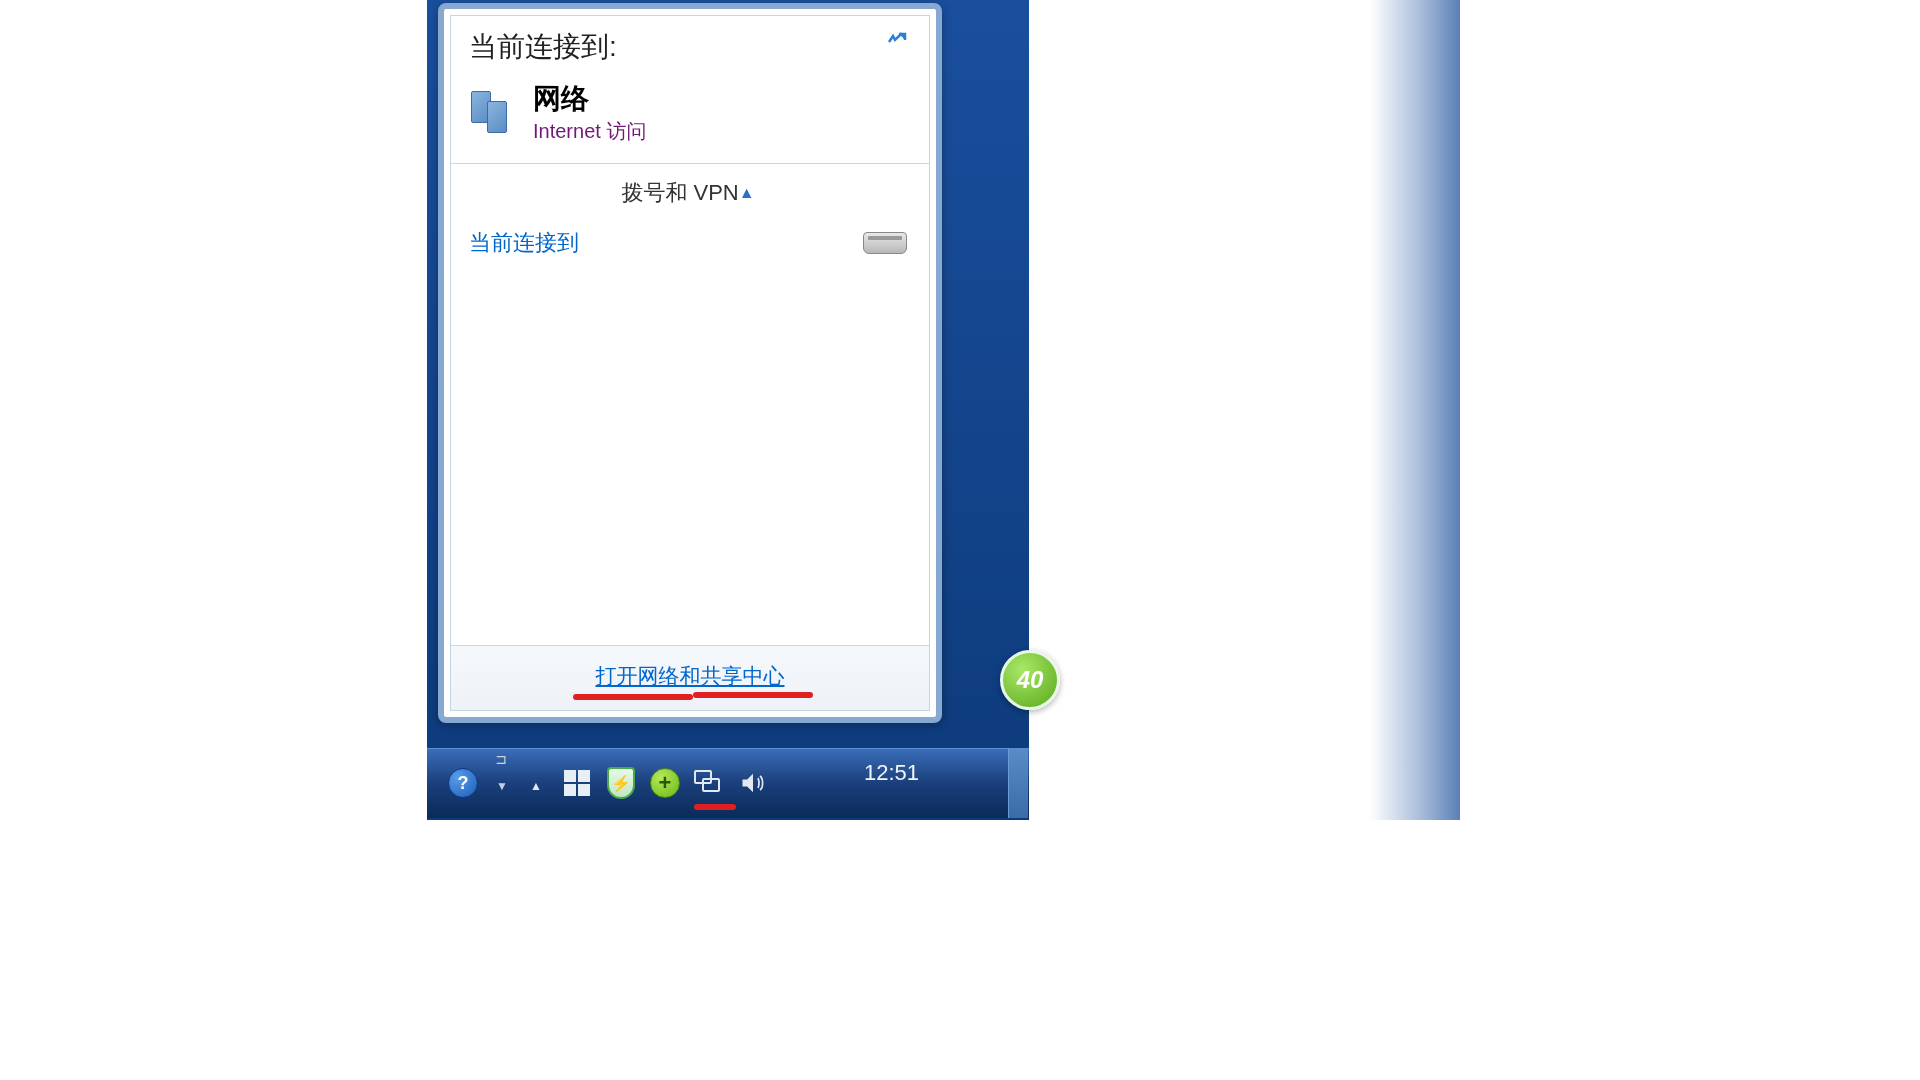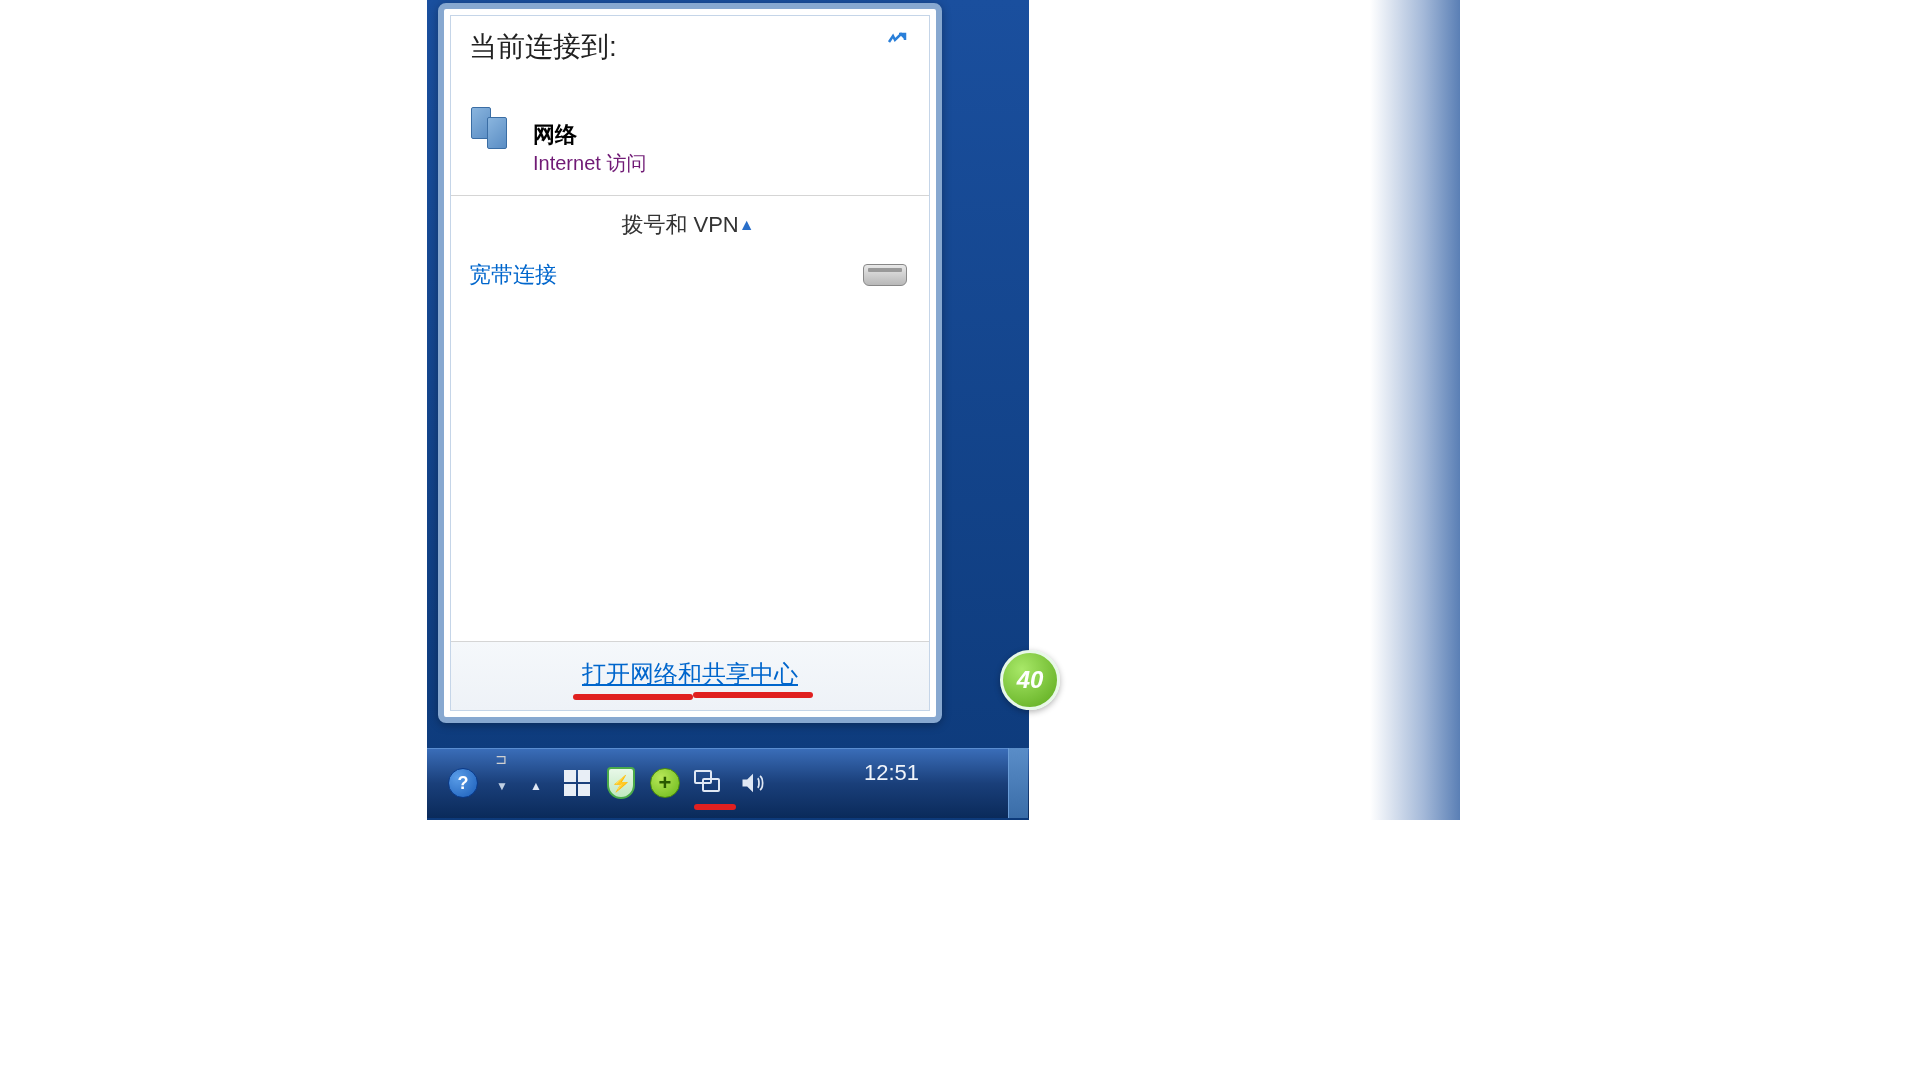--- a/index.html
+++ b/index.html
@@ -84,24 +84,23 @@
       position: absolute;
       width: 20px;
       height: 32px;
       background: linear-gradient(135deg, #8ab5de, #5a8dc4);
       border: 1px solid #3a6da4;
       border-radius: 2px;
     }
     .server-box.back { left: 2px; top: 2px; }
     .server-box.front { left: 18px; top: 12px; }
     .network-info .name {
-      font-size: 22px;
+      font-size: 28px;
       font-weight: bold;
       color: #000;
-      margin-top: 40px;
     }
     .network-info .status {
       font-size: 20px;
       color: #701a75;
     }
     .divider {
       height: 1px;
       background: #d5d5d5;
       margin: 0;
     }
@@ -151,21 +150,21 @@
     }
     .popup-spacer { flex: 1; }
     .popup-footer {
       border-top: 1px solid #d5d5d5;
       background: linear-gradient(to bottom, #f5f8fb, #eef2f7);
       padding: 16px 0 20px 0;
       text-align: center;
       position: relative;
     }
     .footer-link {
-      font-size: 24px;
+      font-size: 21px;
       color: #0066cc;
       text-decoration: underline;
       cursor: pointer;
     }
     .red-underline-footer {
       position: absolute;
       height: 6px;
       background: #e02020;
       border-radius: 3px;
     }
@@ -378,21 +377,21 @@
     </div>
 
     <div class="divider"></div>
 
     <div class="section-header">
       <span class="section-title">拨号和 VPN</span>
       <span class="chevron">▲</span>
     </div>
 
     <div class="connection-item">
-      <span class="connection-name">宽带连接</span>
+      <span class="connection-name">当前连接到</span>
       <div class="modem-icon"></div>
     </div>
 
     <div class="popup-spacer"></div>
 
     <div class="popup-footer">
       <span class="footer-link">打开网络和共享中心</span>
       <div class="red-underline-footer left"></div>
       <div class="red-underline-footer right"></div>
     </div>

